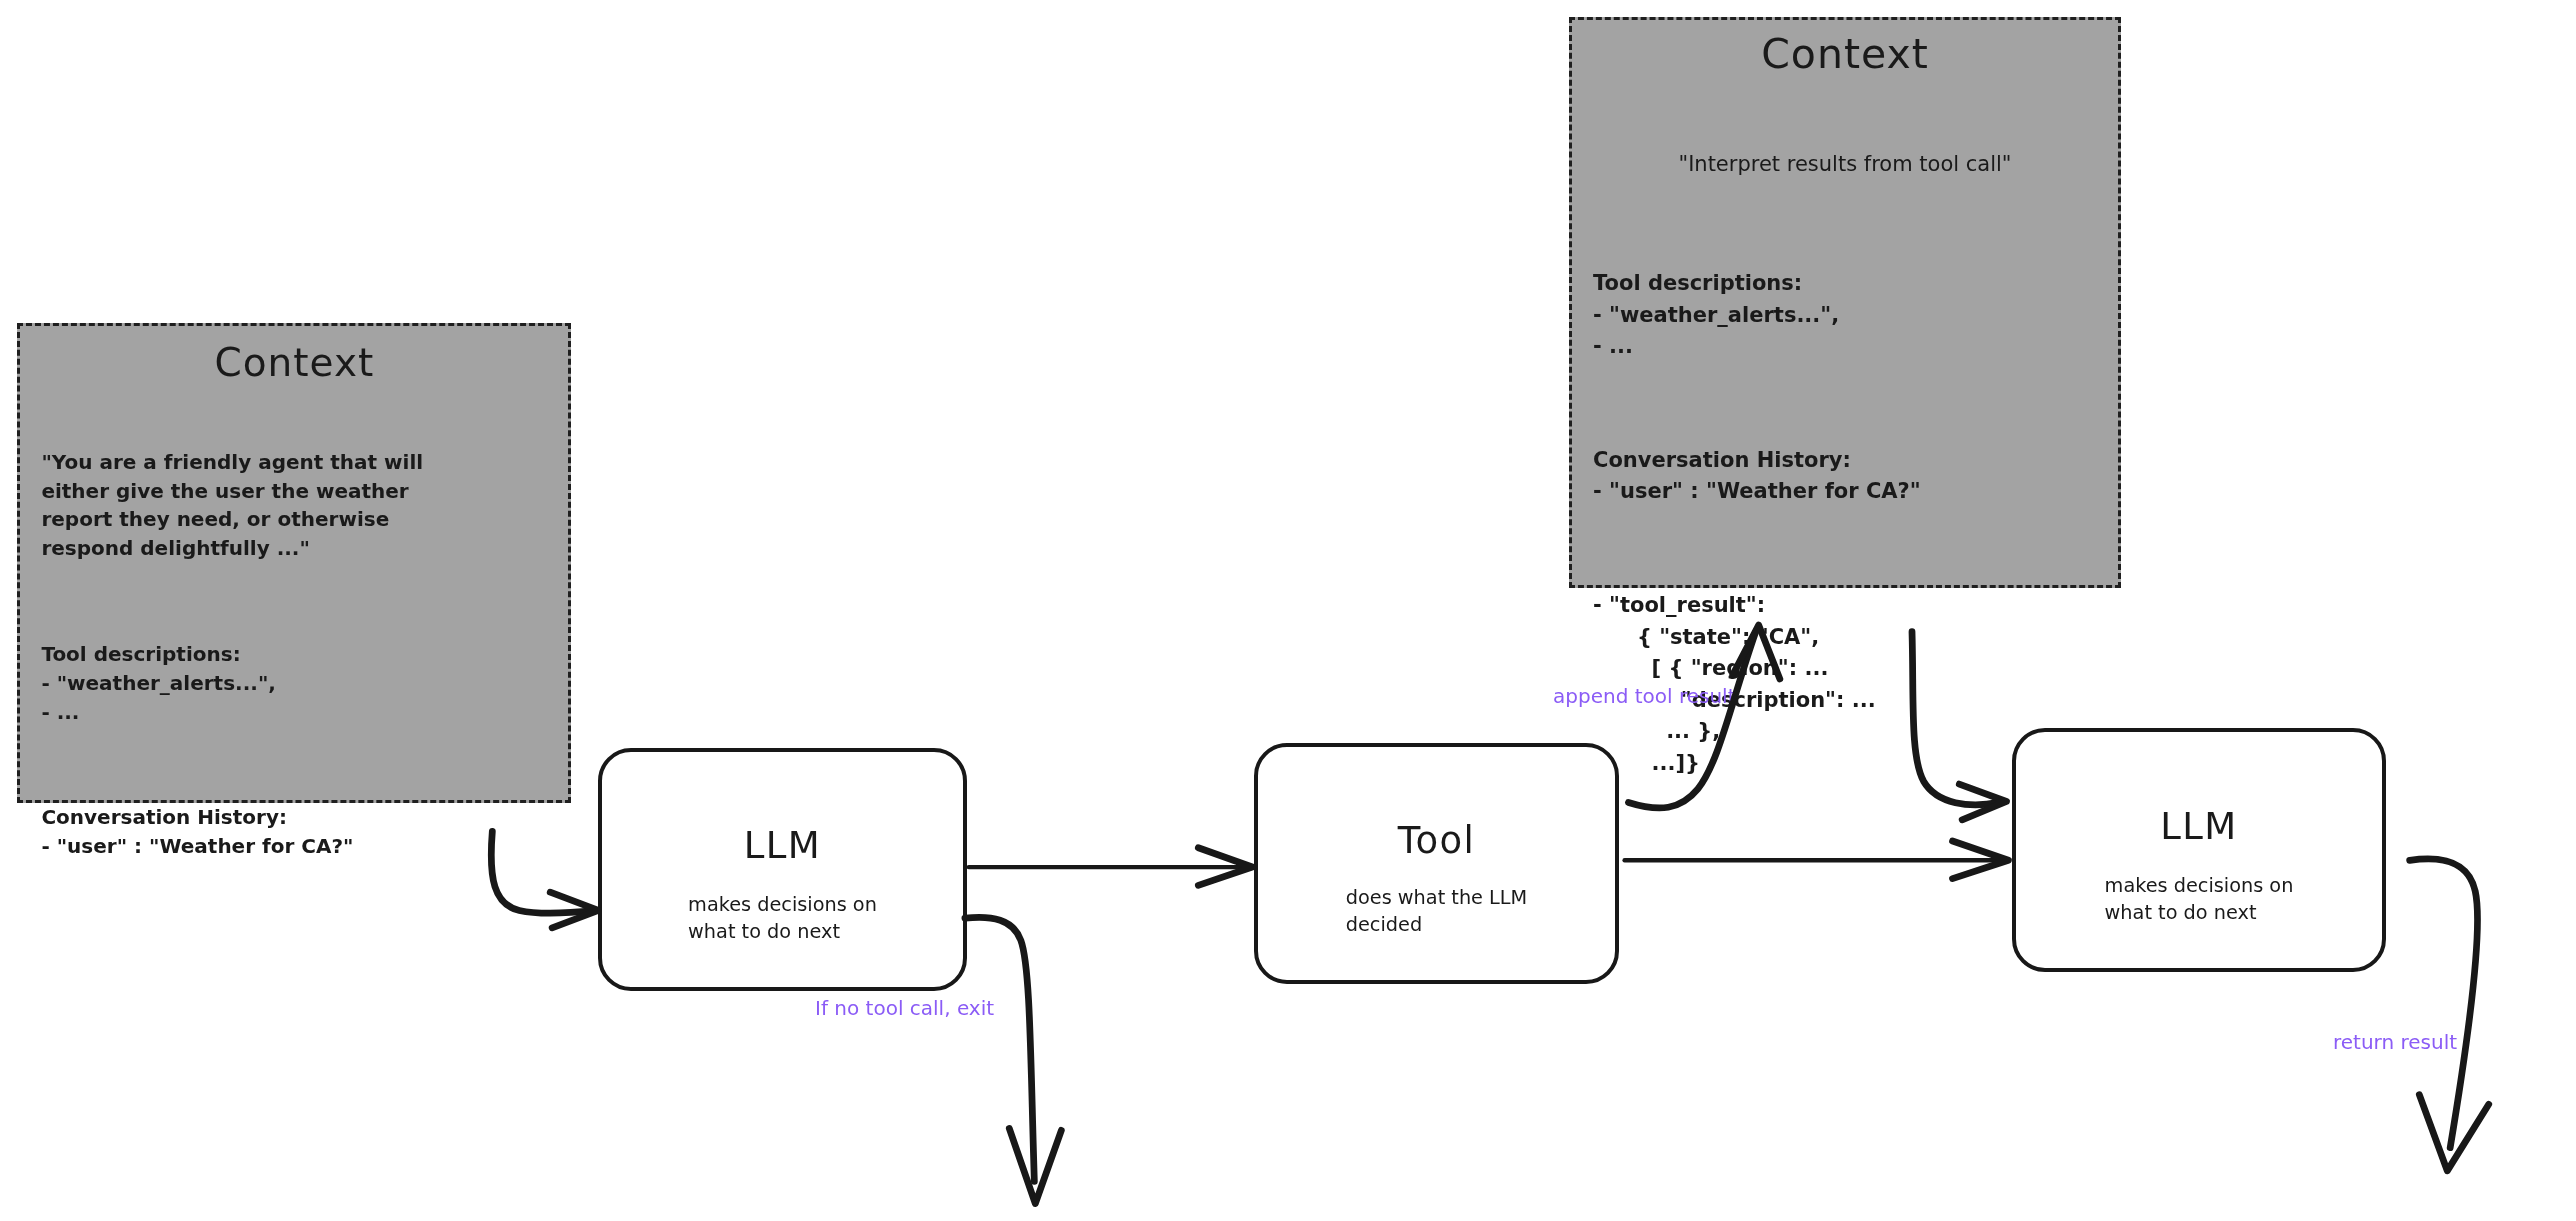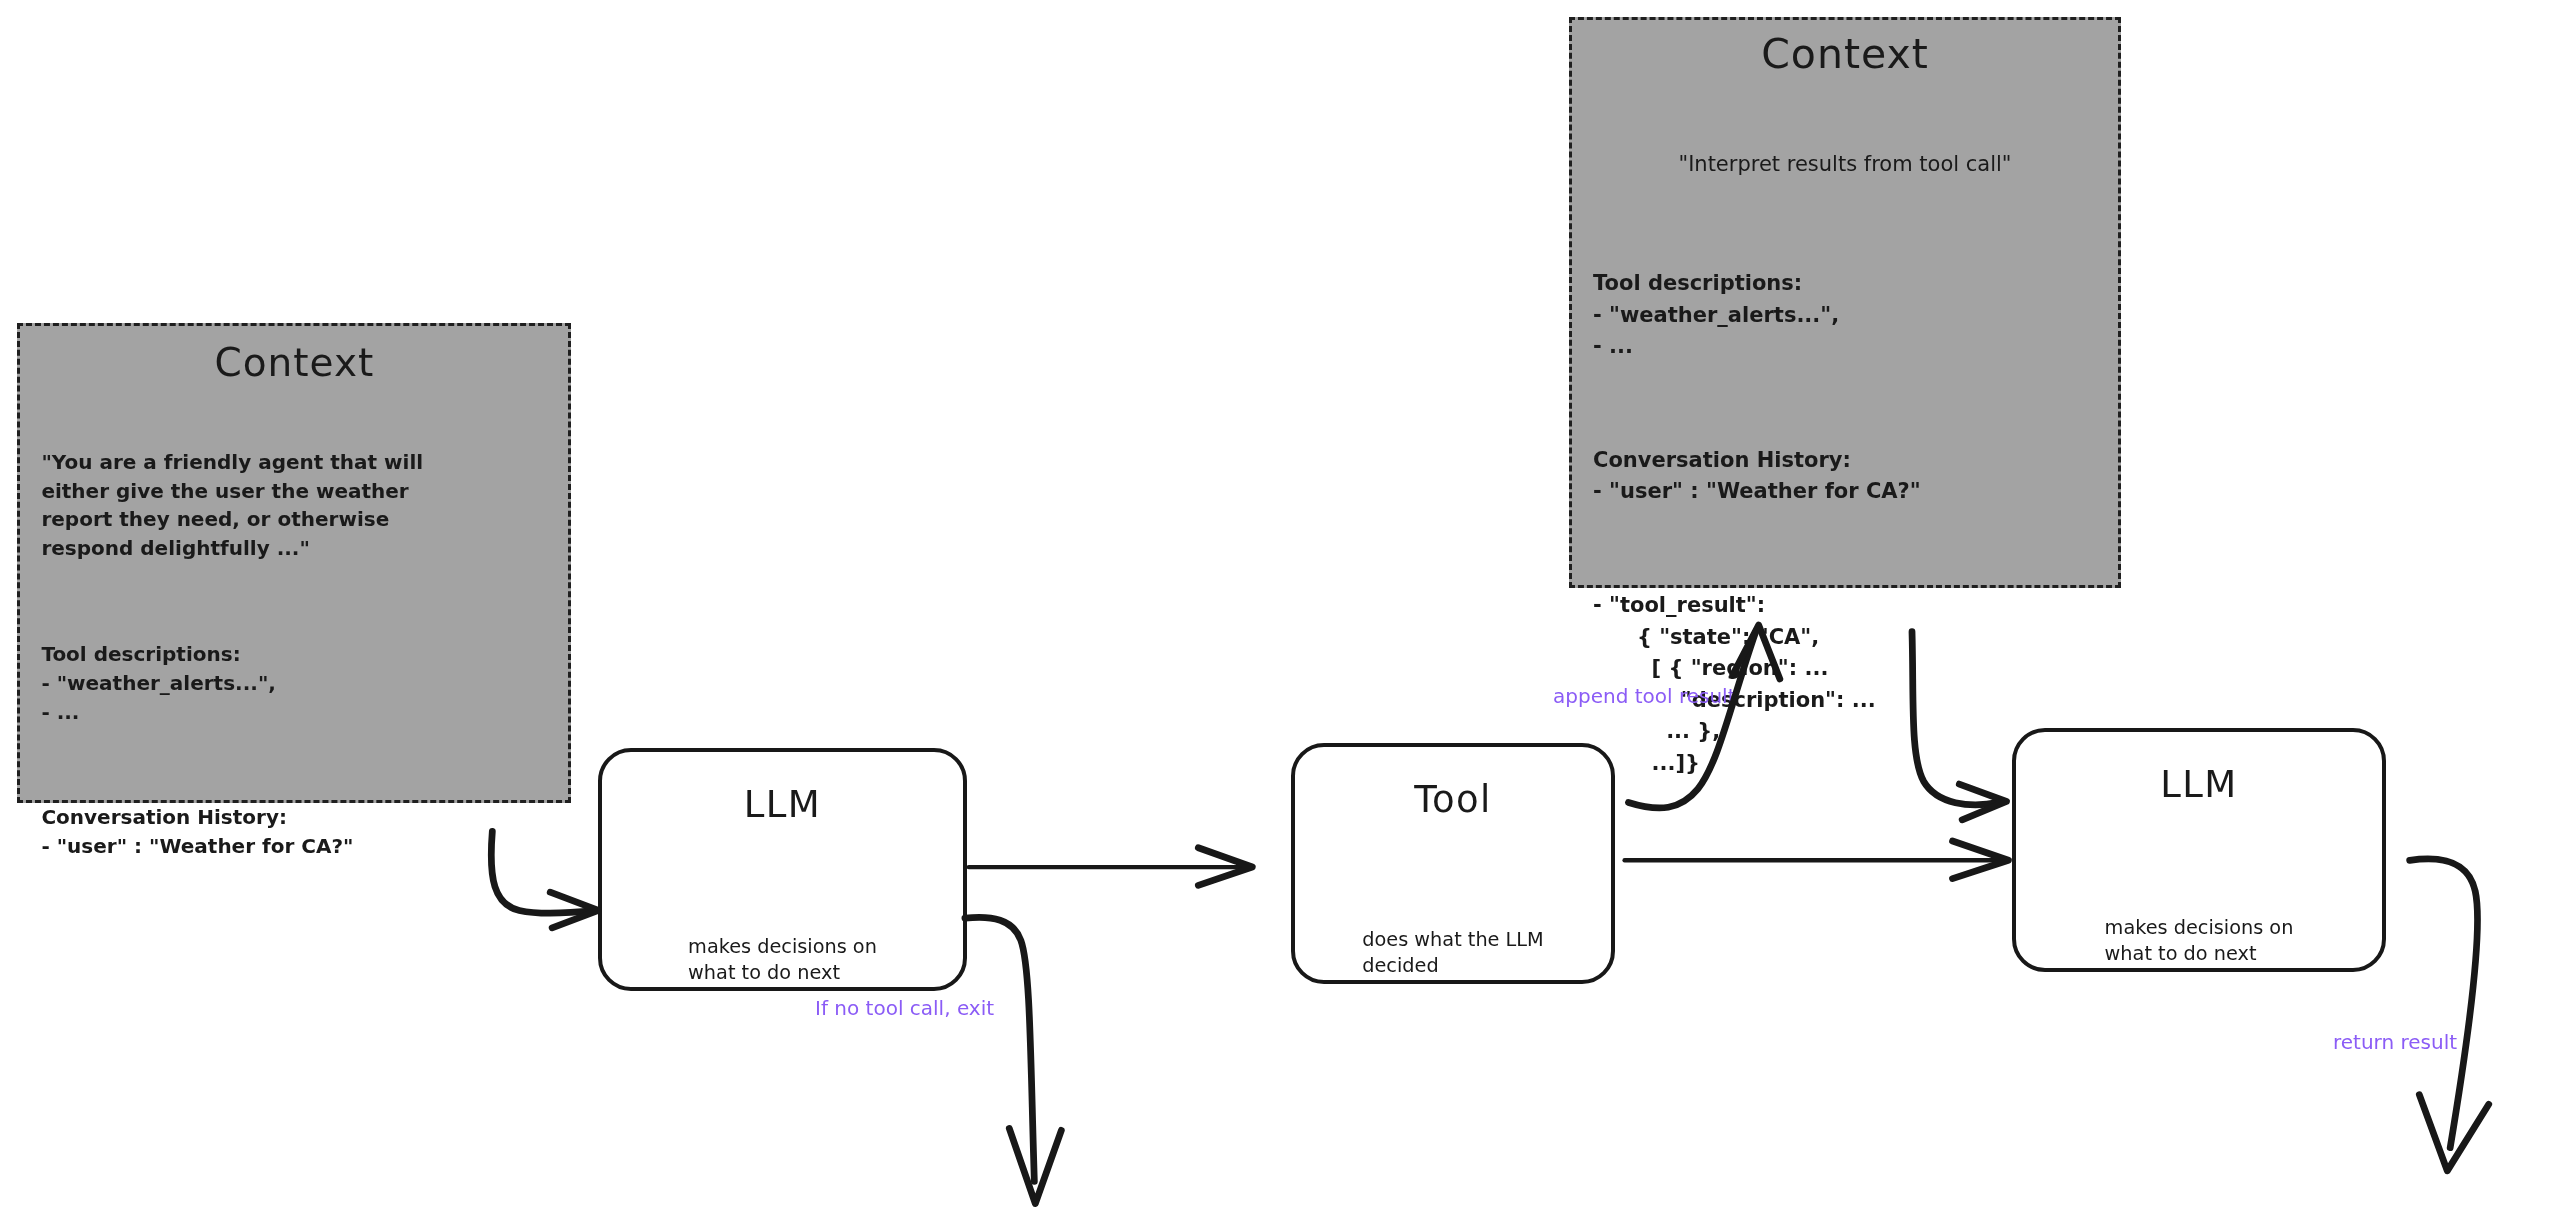--- a/index.html
+++ b/index.html
@@ -51,24 +51,24 @@
   
   .node {
     position: absolute;
     border: 4.8px solid #181818;
     border-radius: 33px;
     background: #ffffff;
     box-sizing: border-box;
     display: flex;
     flex-direction: column;
     align-items: center;
-    justify-content: space-between;
+    justify-content: center;
   }
   #node-llm1  { left: 598px;  top: 748px; width: 369px; height: 243px; }
-  #node-tool  { left: 1254px; top: 743px; width: 324px; height: 241px; margin-left: 37px; }
+  #node-tool  { left: 1254px; top: 743px; width: 365px; height: 241px; }
   #node-llm2  { left: 2012px; top: 728px; width: 374px; height: 244px; }
 
   .node-title {
     font-size: 37px;
     letter-spacing: 1.4px;
     margin-top: 31px;
     font-weight: 400;
   }
   .node-sub {
     font-size: 19.3px;

